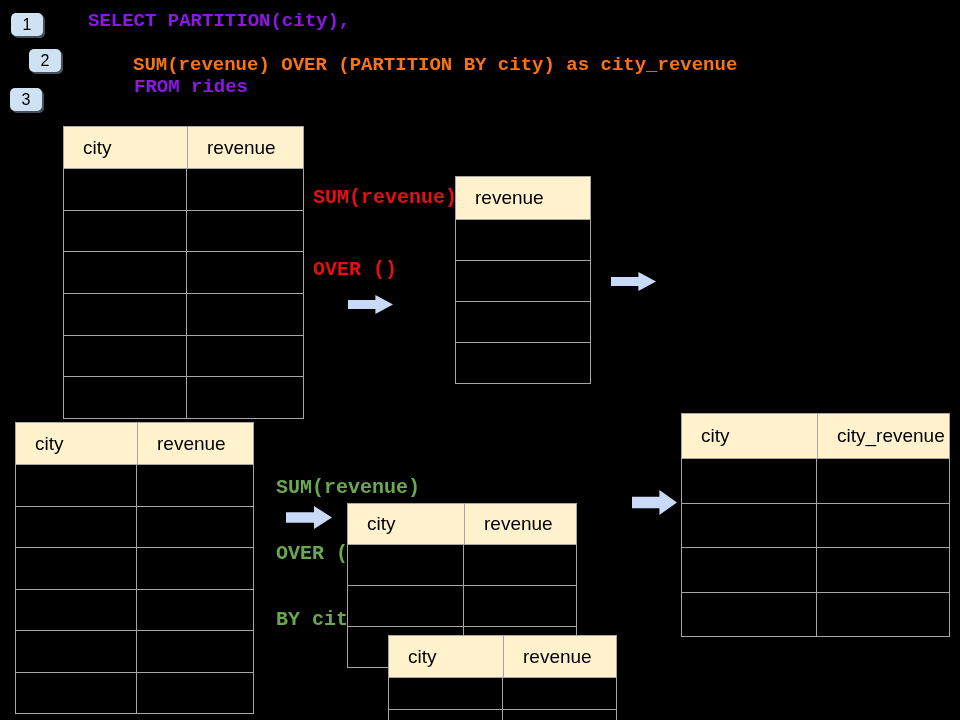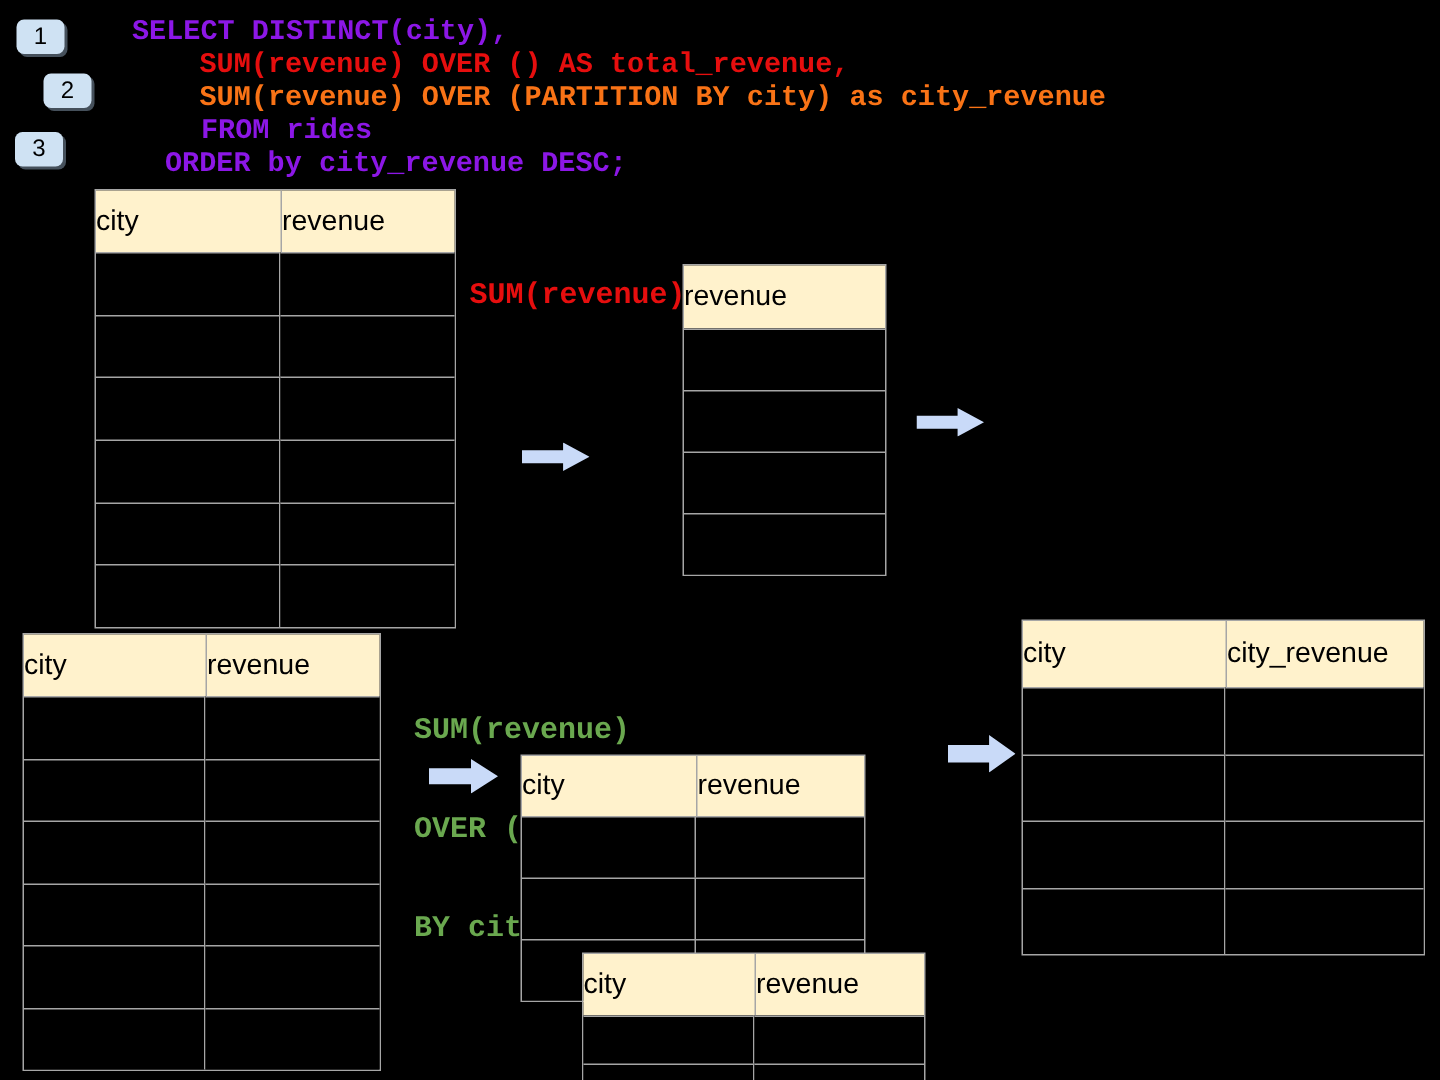--- a/index.html
+++ b/index.html
@@ -40,21 +40,21 @@
     position: absolute;
     border: 1px solid var(--table_border, #a6a6a6);
     box-sizing: border-box;
   }
   .thead {
     display: grid;
     align-items: center;
     background: var(--table_header_bg, #fff2cc);
   }
   .th {
-    padding-left: 0;
+    padding-left: 19px;
     font-size: 19px;
     color: var(--header_text, #000);
     align-self: center;
     height: 100%;
     display: flex; align-items: center;
     box-sizing: border-box;
   }
   .thead .th + .th { border-left: 1px solid var(--table_border, #a6a6a6); }
   .tbody { display: grid; }
   .tcell {
@@ -80,31 +80,30 @@
   <div class="badge" style="left:11px; top:13px;">
     <span>1</span>
   </div>
   <div class="badge" style="left:29px; top:49px;">
     <span>2</span>
   </div>
   <div class="badge" style="left:10px; top:88px;">
     <span>3</span>
   </div>
 
-  <div class="code sql-line" style="left: 88px; top: 10px; color: rgb(140, 23, 230);">SELECT DISTINCT(city),</div>
-  <div class="code sql-line" style="left: 133px; top: 32px; color: rgb(230, 14, 14);">SUM(revenue) OVER () AS total_revenue,</div>
+  <div class="code sql-line" style="left: 88px; top: 10px; color: rgb(140, 23, 230);">SELECT PARTITION(city),</div>
   <div class="code sql-line" style="left: 133px; top: 54px; color: #f97316;">SUM(revenue) OVER (PARTITION BY city) as city_revenue</div>
   <div class="code sql-line" style="left: 110px; top: 76px; color: rgb(140, 23, 230); margin-left: 24px;">FROM rides</div>
-  <div class="code sql-line" style="left: 110px; top: 98px; color: rgb(140, 23, 230);">ORDER by city_revenue DESC;</div>
 
   <div class="code note" style="left: 752px; top: 33px; color: rgb(140, 23, 230);">
   </div>
 
   <div class="code ann" style="left: 313px; top: 138px; line-height: 24px; color: rgb(230, 14, 14);">
     <div>SUM(revenue)</div>
+    <div>OVER ()</div>
   </div>
 
   <div class="code ann" style="left: 276px; top: 433px; line-height: 22px; color: rgb(106, 168, 79);">
     <div>SUM(revenue)</div>
     <div>OVER (PARTITION</div>
     <div>BY city)</div>
   </div>
 
   <div class="tbl" style="left:63px; top:126px; width:241px;">
     <div class="thead" style="grid-template-columns:123px 1fr; height:41px;">

